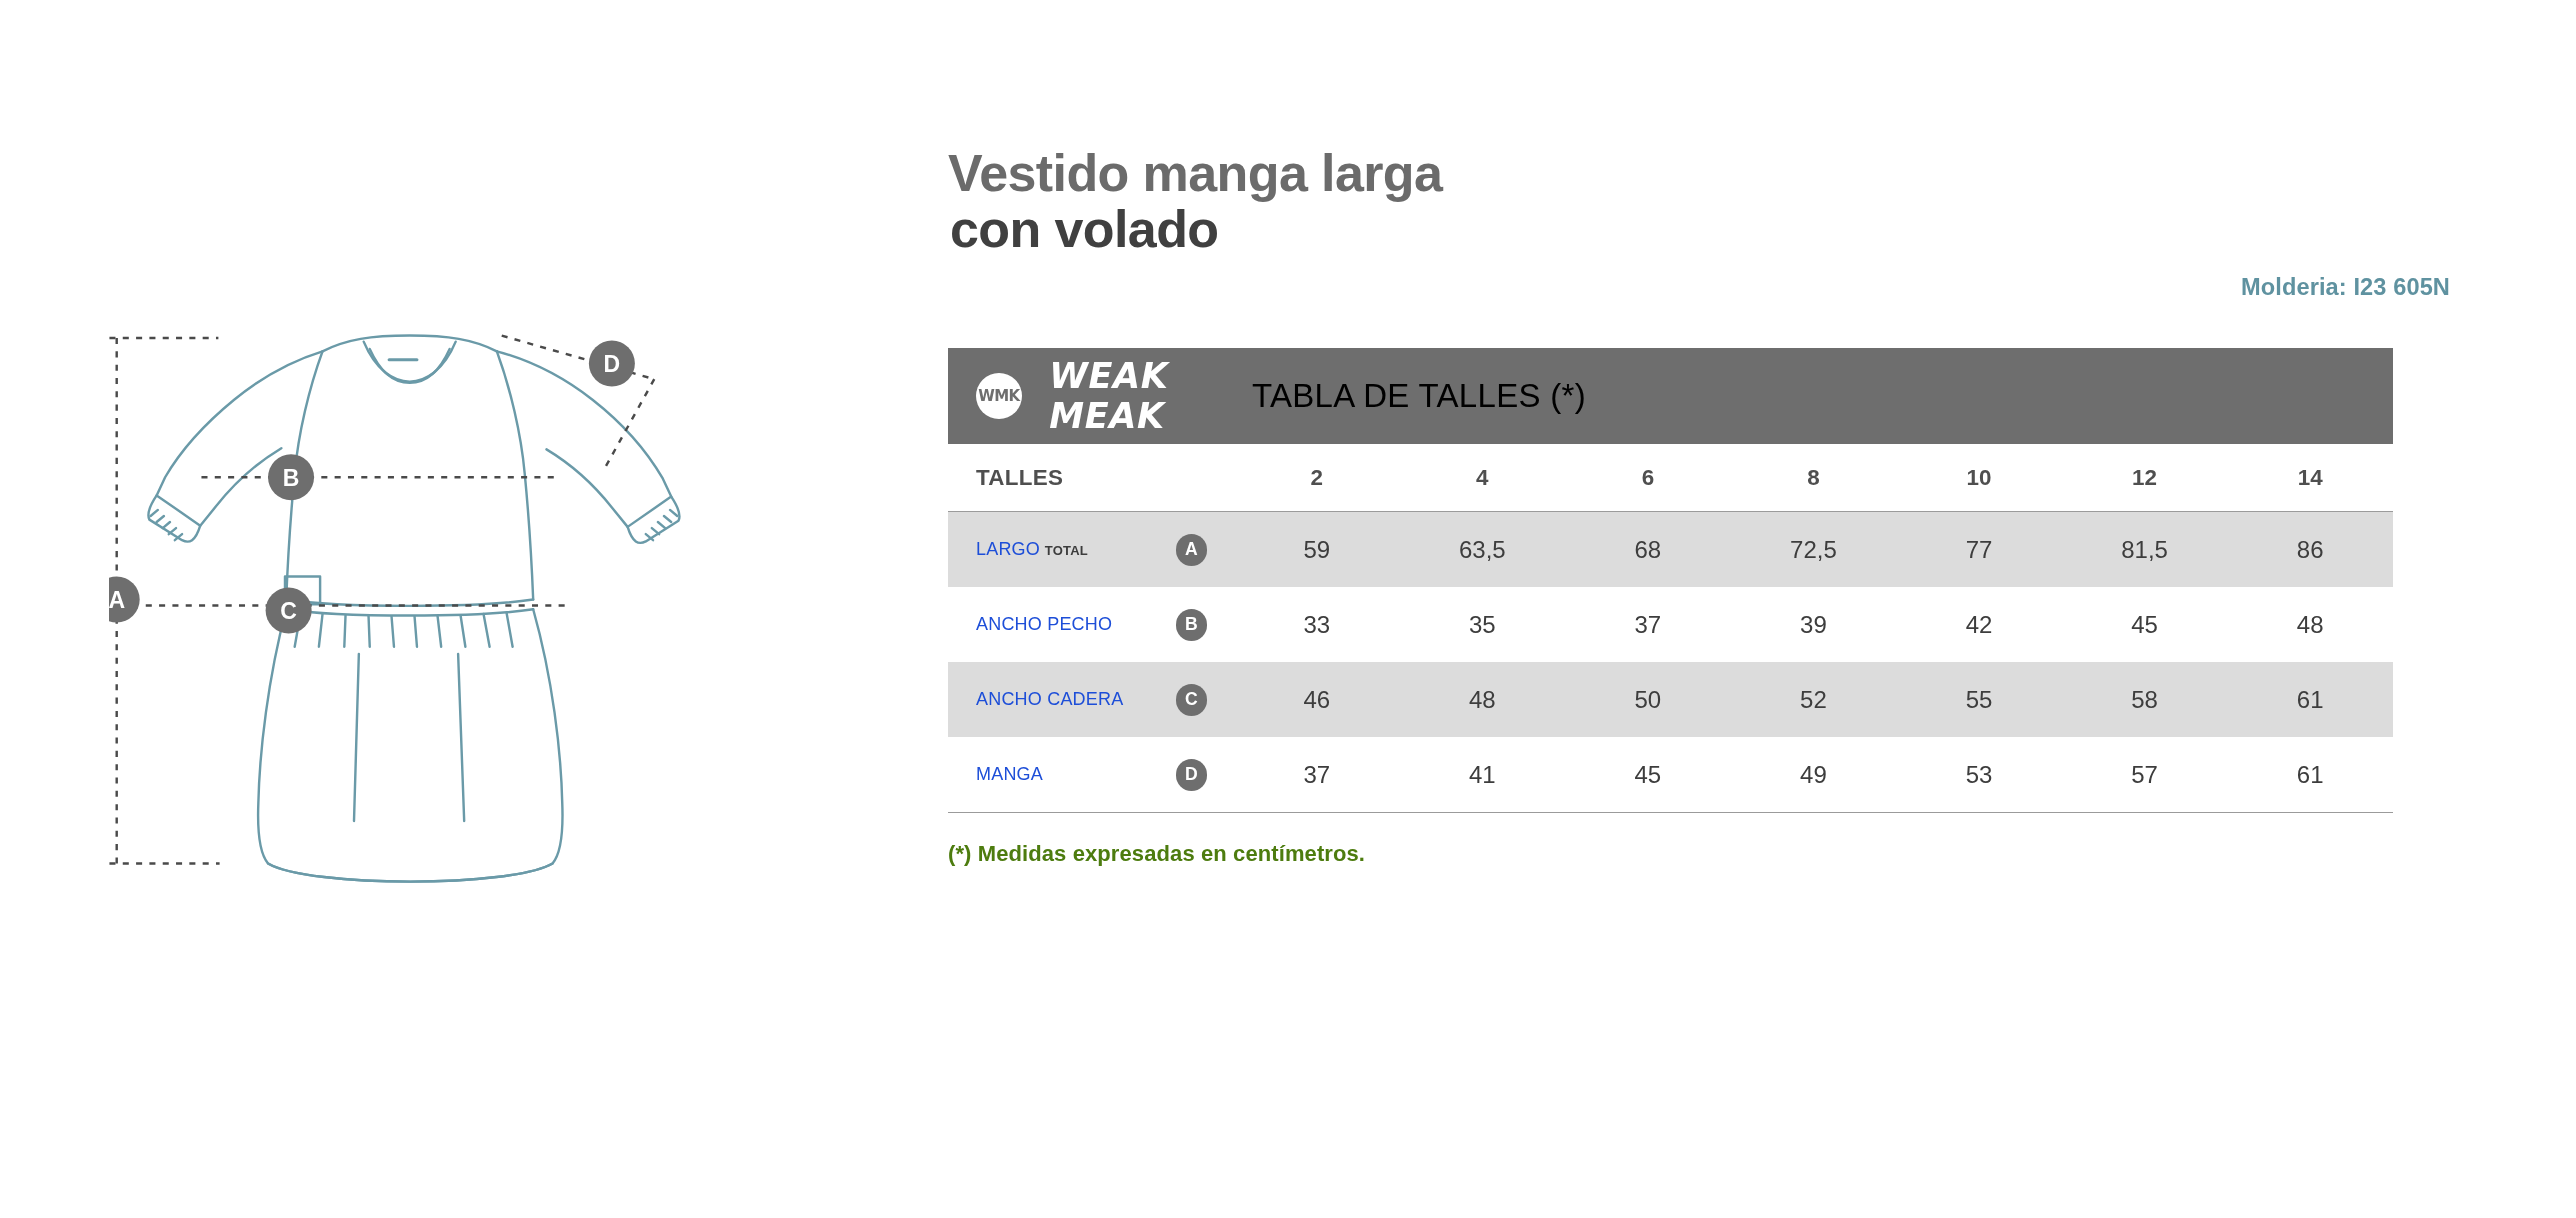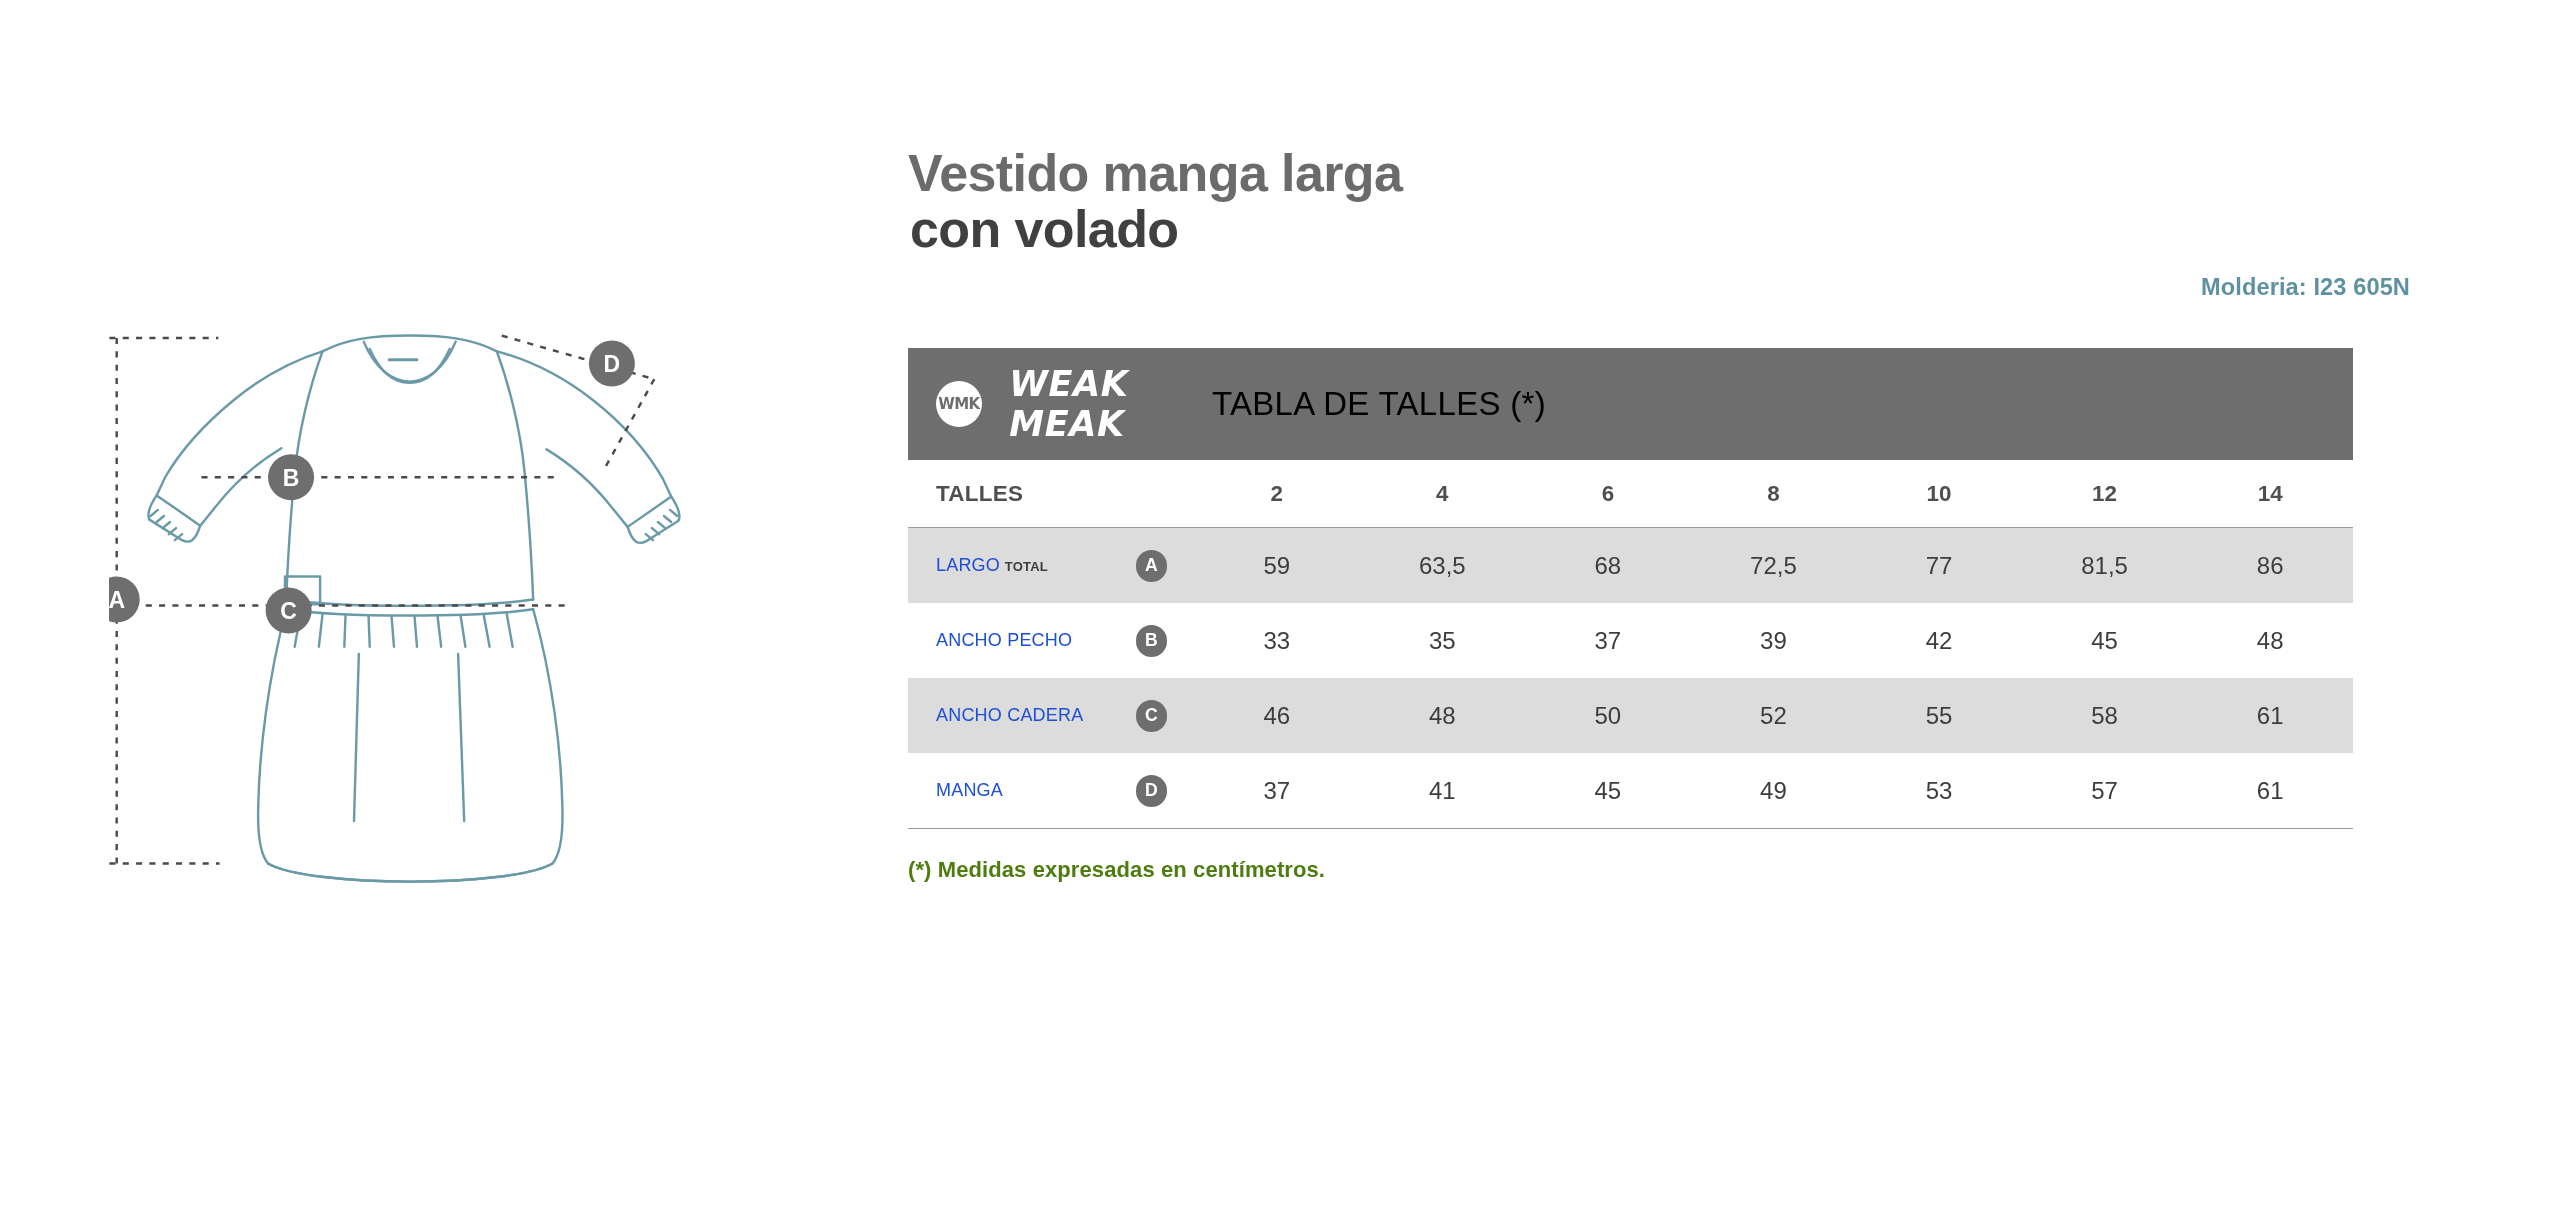--- a/index.html
+++ b/index.html
@@ -25,21 +25,21 @@
   }
   #illustration svg {
     display: block;
     width: 100%;
     height: 100%;
   }
 
   
   #panel {
     position: absolute;
-    left: 908px;
+    left: 948px;
     top: 145px;
     width: 1502px;
   }
 
   .title-main {
     font-size: 52px;
     font-weight: bold;
     color: #6b6b6b;
     letter-spacing: -0.6px;
     line-height: 1.08;
@@ -66,21 +66,21 @@
   .size-table {
     margin-top: 47px;
     width: 1445px;
     border-collapse: collapse;
     table-layout: fixed;
   }
   .table-header-row td {
     background: #6e6e6e;
     height: 80px;
     vertical-align: middle;
-    padding: 16px;
+    padding: 8px;
   }
   .brand-cell {
     padding-left: 28px !important;
   }
   .brand-wrap {
     display: flex;
     align-items: center;
     gap: 13.3px;
   }
   .brand-logo {

